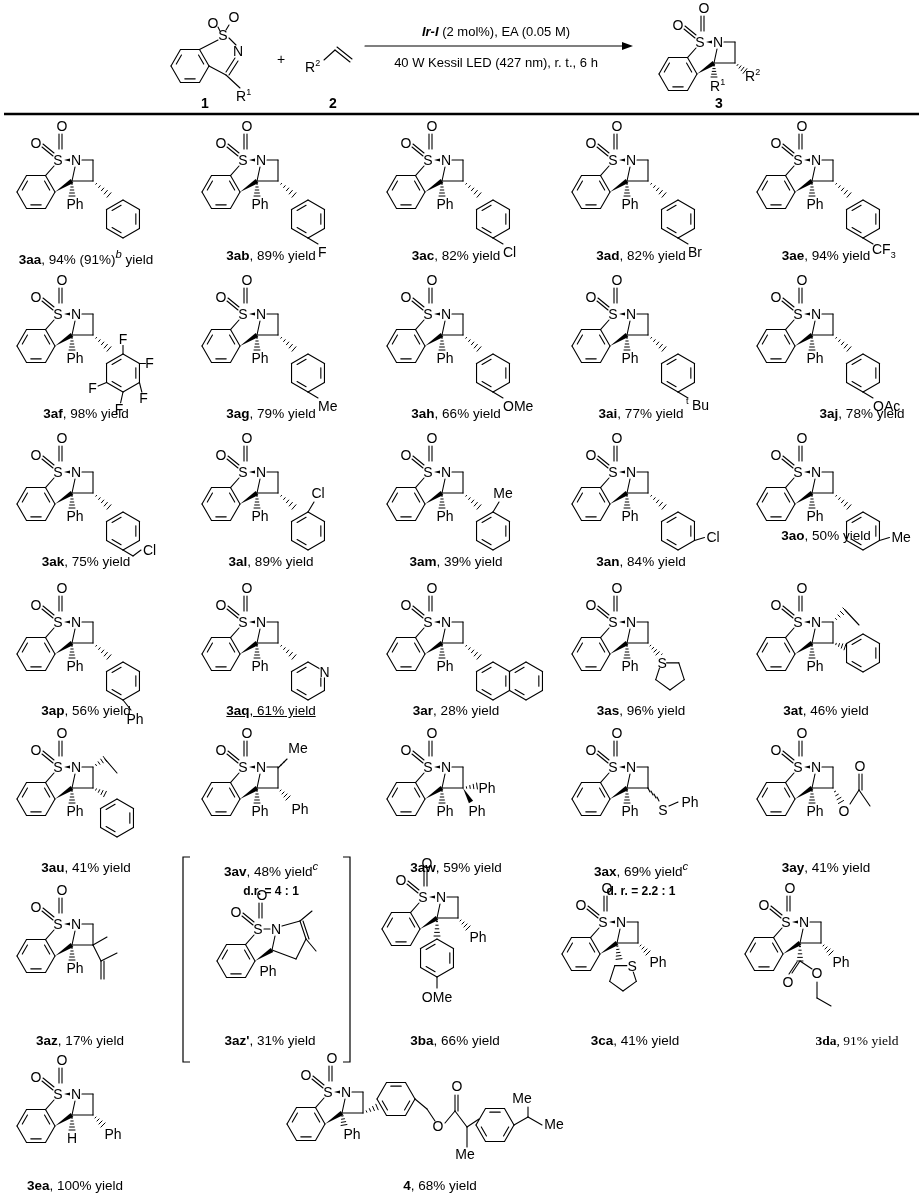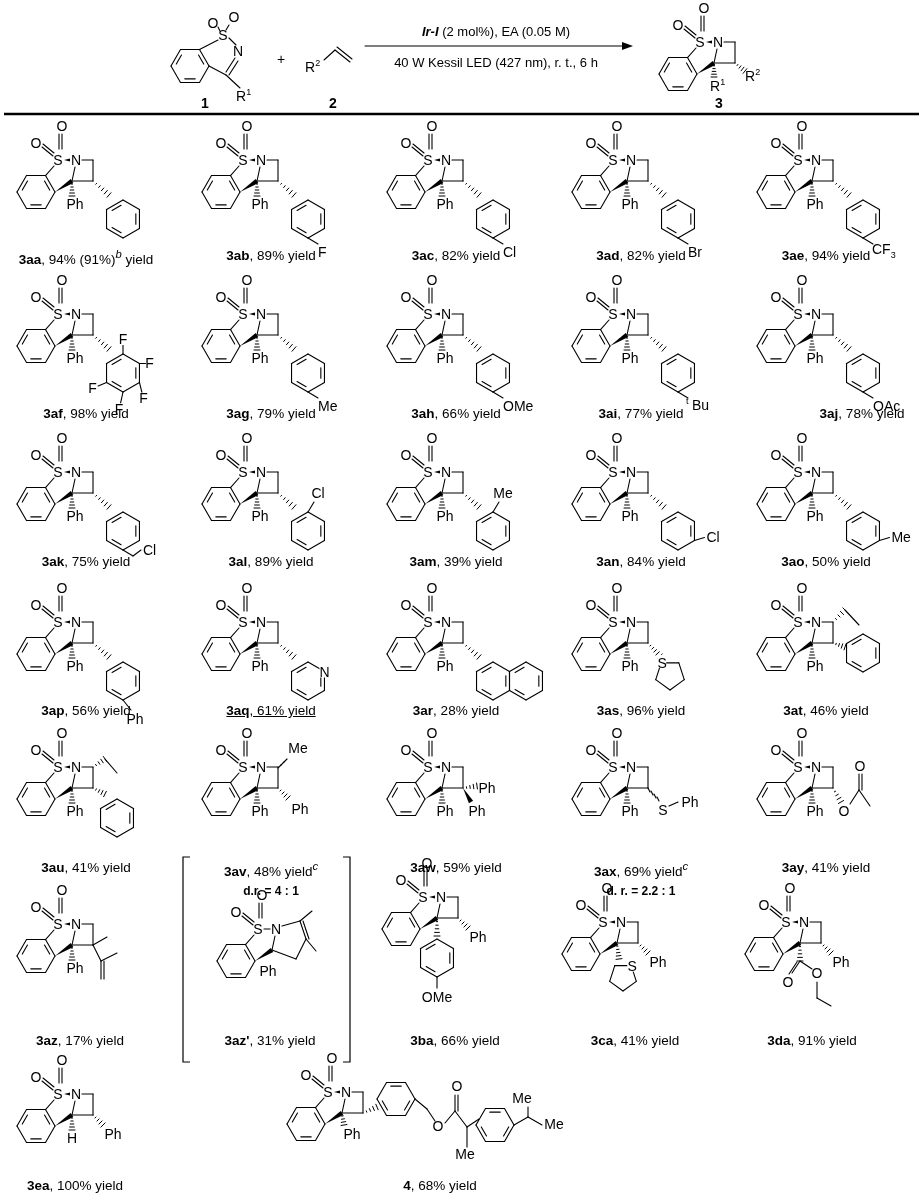--- a/index.html
+++ b/index.html
@@ -1633,33 +1633,33 @@
     <div class="caption" style="left: 826px; top: 248px;"><b>3ae</b><span>, 94%</span><span> yield</span></div>
     <div class="caption" style="left: 86px; top: 406px;"><b>3af</b><span>, 98%</span><span> yield</span></div>
     <div class="caption" style="left: 271px; top: 406px;"><b>3ag</b><span>, 79%</span><span> yield</span></div>
     <div class="caption" style="left: 456px; top: 406px;"><b>3ah</b><span>, 66%</span><span> yield</span></div>
     <div class="caption" style="left: 641px; top: 406px;"><b>3ai</b><span>, 77%</span><span> yield</span></div>
     <div class="caption" style="left: 826px; top: 406px; margin-left: 36px;"><b>3aj</b><span>, 78%</span><span> yield</span></div>
     <div class="caption" style="left: 86px; top: 554px;"><b>3ak</b><span>, 75%</span><span> yield</span></div>
     <div class="caption" style="left: 271px; top: 554px;"><b>3al</b><span>, 89%</span><span> yield</span></div>
     <div class="caption" style="left: 456px; top: 554px;"><b>3am</b><span>, 39%</span><span> yield</span></div>
     <div class="caption" style="left: 641px; top: 554px;"><b>3an</b><span>, 84%</span><span> yield</span></div>
-    <div class="caption" style="left: 826px; top: 554px;"><b>3ao</b><span>, 50%</span><span> yield</span></div>
+    <div class="caption" style="left: 826px; top: 528px;"><b>3ao</b><span>, 50%</span><span> yield</span></div>
     <div class="caption" style="left: 86px; top: 703px;"><b>3ap</b><span>, 56%</span><span> yield</span></div>
     <div class="caption" style="left: 271px; top: 703px; text-decoration: underline;"><b>3aq</b><span>, 61%</span><span> yield</span></div>
     <div class="caption" style="left: 456px; top: 703px;"><b>3ar</b><span>, 28%</span><span> yield</span></div>
     <div class="caption" style="left: 641px; top: 703px;"><b>3as</b><span>, 96%</span><span> yield</span></div>
     <div class="caption" style="left: 826px; top: 703px;"><b>3at</b><span>, 46%</span><span> yield</span></div>
     <div class="caption" style="left: 86px; top: 860px;"><b>3au</b><span>, 41%</span><span> yield</span></div>
     <div class="caption" style="left: 271px; top: 860px;"><b>3av</b><span>, 48%</span><span> yield</span><sup style="font-style: italic;">c</sup></div>
     <div class="dr" style="left: 271px; top: 884px;">d.r. = 4 : 1</div>
     <div class="caption" style="left: 456px; top: 860px;"><b>3aw</b><span>, 59%</span><span> yield</span></div>
     <div class="caption" style="left: 641px; top: 860px;"><b>3ax</b><span>, 69%</span><span> yield</span><sup style="font-style: italic;">c</sup></div>
     <div class="dr" style="left: 641px; top: 884px;">d. r. = 2.2 : 1</div>
     <div class="caption" style="left: 826px; top: 860px;"><b>3ay</b><span>, 41%</span><span> yield</span></div>
     <div class="caption" style="left: 80px; top: 1033px;"><b>3az</b><span>, 17%</span><span> yield</span></div>
     <div class="caption" style="left: 270px; top: 1033px;"><b>3az'</b><span>, 31%</span><span> yield</span></div>
     <div class="caption" style="left: 455px; top: 1033px;"><b>3ba</b><span>, 66%</span><span> yield</span></div>
     <div class="caption" style="left: 635px; top: 1033px;"><b>3ca</b><span>, 41%</span><span> yield</span></div>
-    <div class="caption" style="left: 812px; top: 1033px;"><b>3da</b><span>, 91%</span><span> yield</span></div>
+    <div class="caption" style="left: 857px; top: 1033px; font-family: Liberation Serif, serif;"><b>3da</b><span>, 91%</span><span> yield</span></div>
     <div class="caption" style="left: 75px; top: 1178px;"><b>3ea</b><span>, 100%</span><span> yield</span></div>
     <div class="caption" style="left: 440px; top: 1178px;"><b>4</b><span>, 68%</span><span> yield</span></div>
   </div>
 
 </body></html>

